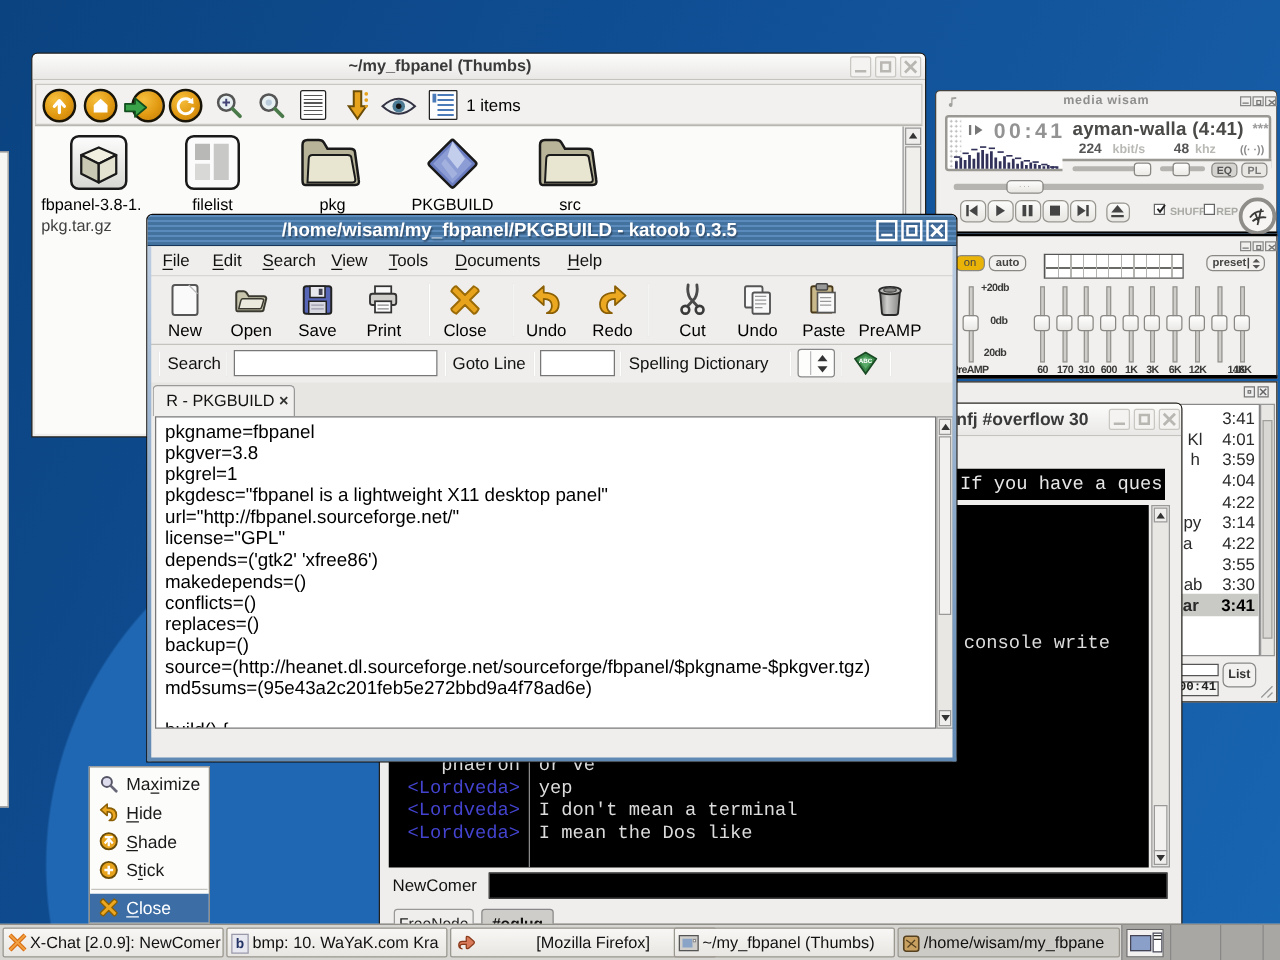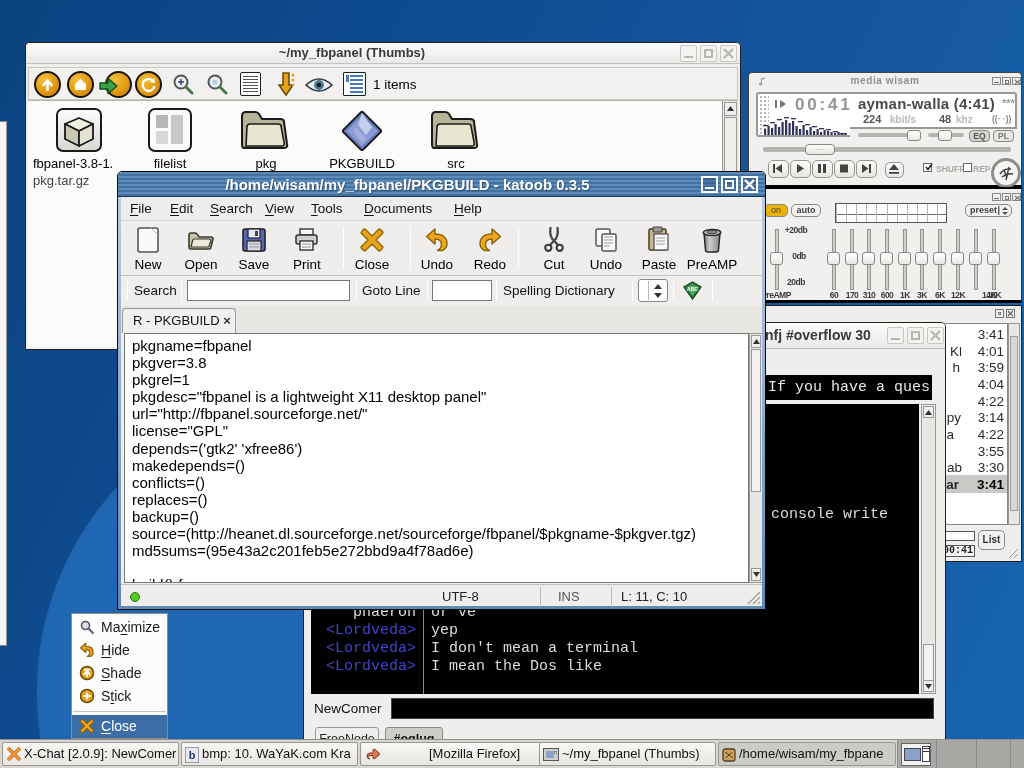--- a/index.html
+++ b/index.html
@@ -607,31 +607,20 @@
     <div class="abs" style="left:1px;top:15px;width:10px;height:143px;background:#f2f1ef;border:1px solid #999;"></div>
     <div class="abs" style="left:1px;bottom:1px;width:10px;height:13px;background:#efeeec;border:1px solid #999;">
         <svg style="margin:3px auto 0" width="7" height="5" viewBox="0 0 7 5">
           <path d="M3.5 5 L0 0 L7 0 Z" fill="#333"></path>
         </svg>
       </div>
   </div>
   <div class="abs" style="left:0;top:25px;width:3px;bottom:0;background:linear-gradient(#bccde1,#6089b4);"></div>
   <div class="abs" style="right:0;top:25px;width:3px;bottom:0;background:linear-gradient(#bccde1,#6089b4);"></div>
   <div class="abs" style="left:0;bottom:0;width:100%;height:3px;background:#6089b4;"></div>
-  <div id="katstatus" class="abs" style="left:3px;bottom:3px;right:3px;height:22px;background:#efeeec;border-top:1px solid #c5c3be;font-size:13px;color:#222;">
-    <div class="abs" style="left:9px;top:7px;width:10px;height:10px;border-radius:50%;background:#55cc22;border:1px solid #2a7a10;"></div>
-    <div class="abs" style="left:321px;top:4px;">UTF-8</div>
-    <div class="abs" style="left:419px;top:2px;width:1px;height:20px;background:#bbb;"></div>
-    <div class="abs" style="left:437px;top:4px;color:#555;">INS</div>
-    <div class="abs" style="left:490px;top:2px;width:1px;height:20px;background:#bbb;"></div>
-    <div class="abs" style="left:500px;top:4px;">L: 11, C: 10</div>
-    <svg class="abs" style="right:1px;bottom:1px;" width="15" height="15" viewBox="0 0 15 15">
-        <path d="M14 2 L2 14 M14 7 L7 14 M14 12 L12 14" stroke="#999" stroke-width="1.2"></path>
-      </svg>
-  </div>
 </div>
 
 <div id="ctxmenu" class="abs" style="left:71px;top:613px;width:97px;height:126px;background:#fcfcfb;border:1px solid #8f8d86;font-size:14px;color:#1a1a1a;">
   <div class="mi" style="margin-top:2px;"><span class="ic">
         <svg width="16" height="16" viewBox="0 0 16 16">
           <circle cx="6.5" cy="6.5" r="4" fill="#dde" stroke="#556" stroke-width="1.6"></circle>
           <line x1="9.5" y1="9.5" x2="14" y2="14" stroke="#667" stroke-width="2.2" stroke-linecap="round"></line>
         </svg>
       </span>Ma<u>x</u>imize</div>
   <div class="mi"><span class="ic">

